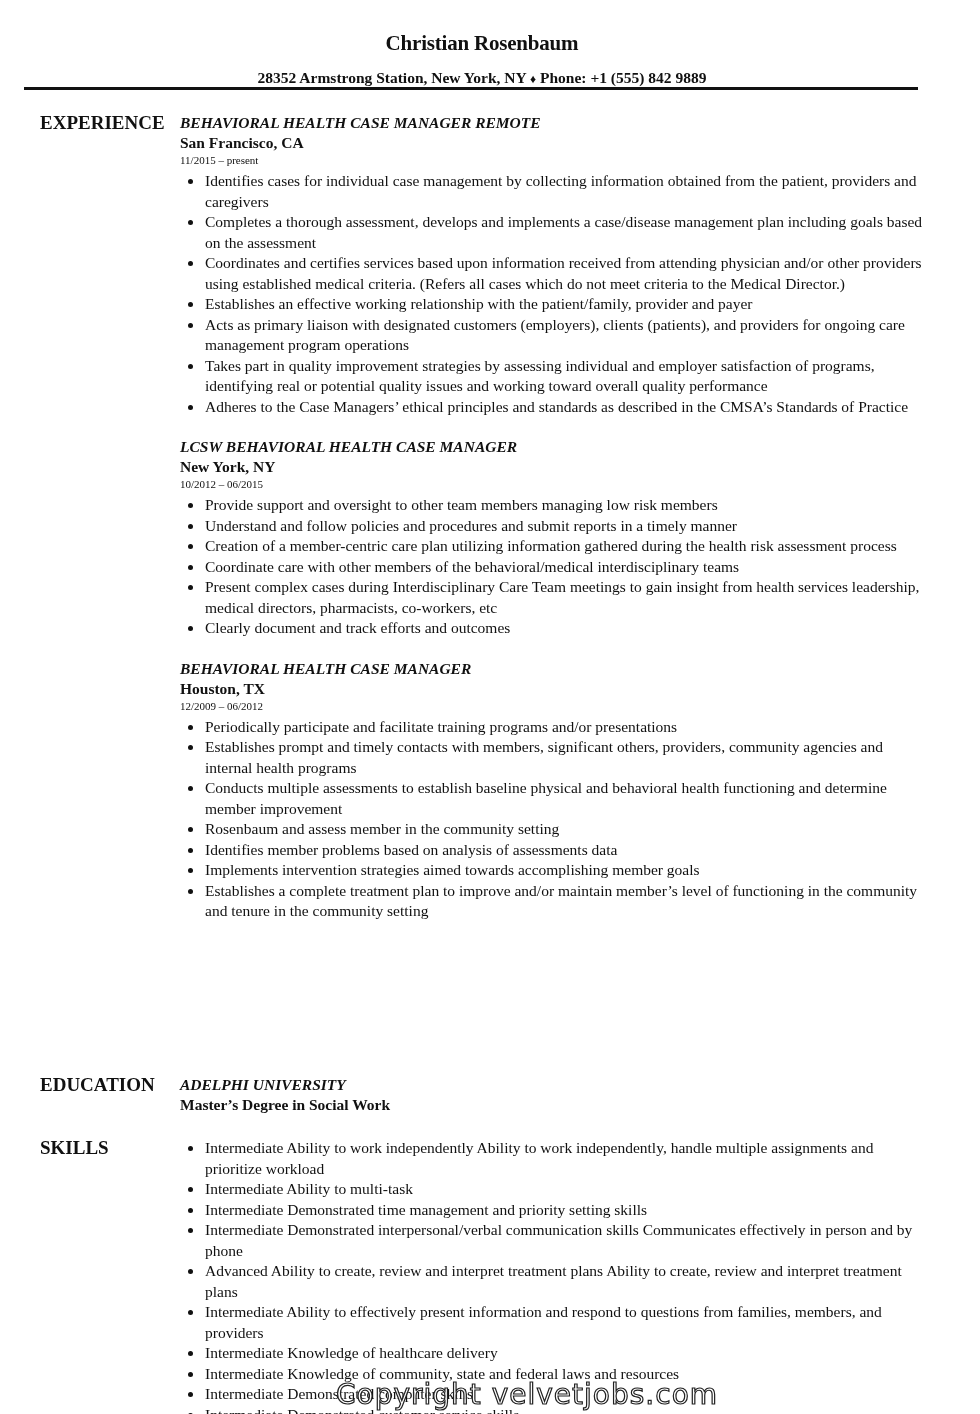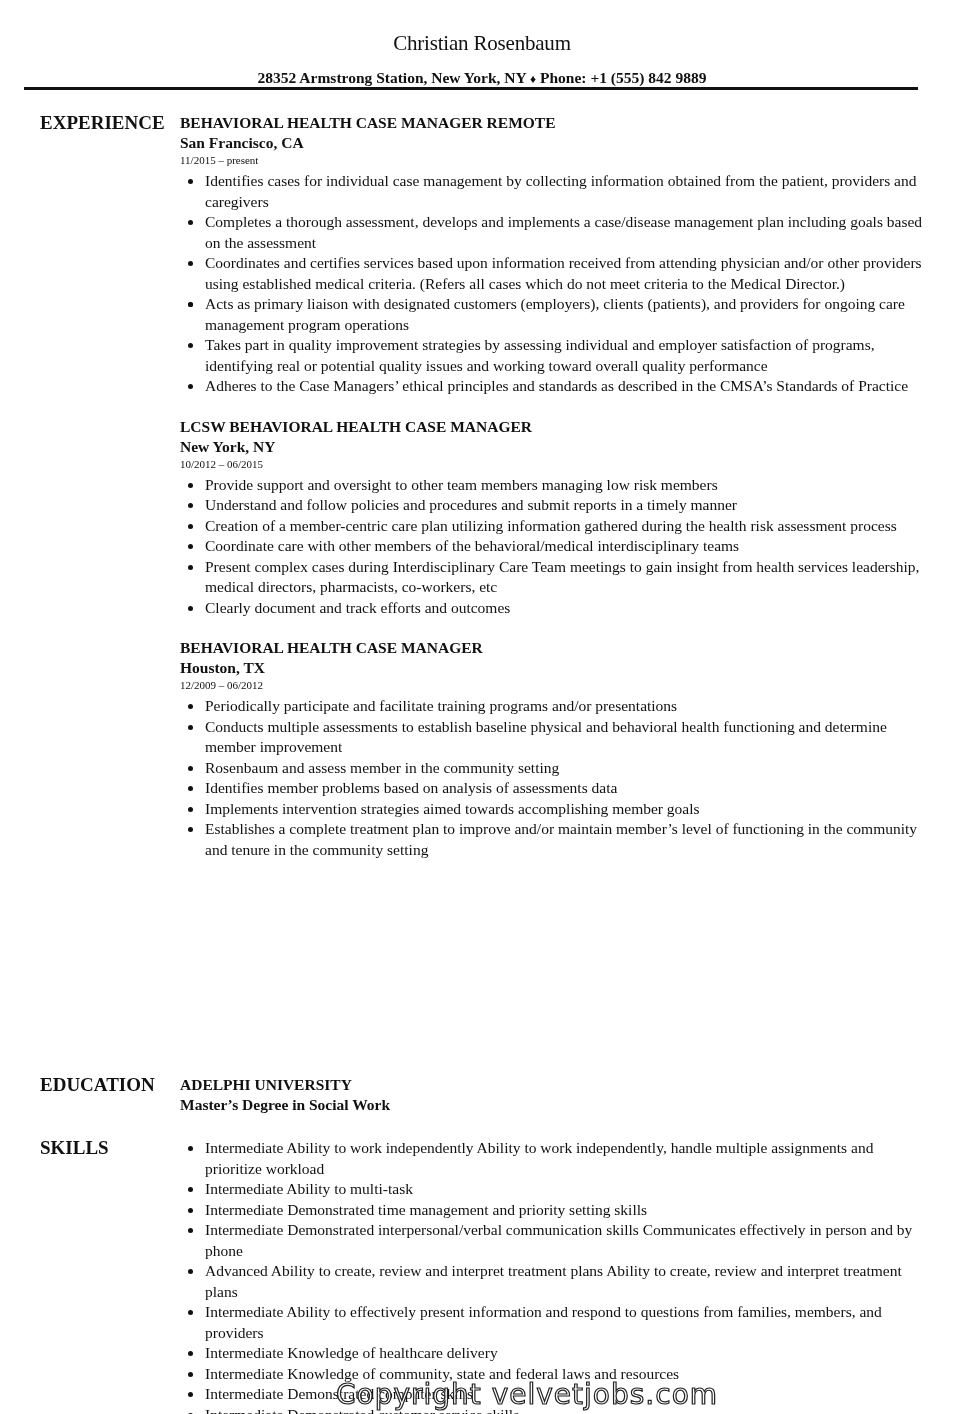--- a/index.html
+++ b/index.html
@@ -23,21 +23,21 @@
     }
     .header {
       position: absolute;
       left: 0;
       top: 30px;
       width: 964px;
       text-align: center;
     }
     .name {
       font-size: 21px;
-      font-weight: normal;
+      font-weight: bold;
       line-height: 26px;
       letter-spacing: -0.2px;
     }
     .contact {
       margin-top: 12px;
       font-size: 15.5px;
       font-weight: bold;
       line-height: 20px;
     }
     .rule {
@@ -65,20 +65,21 @@
       position: absolute;
       left: 180px;
       top: 0;
       width: 745px;
     }
     .job { margin-bottom: 20px; }
     .job-title, .edu-school {
       font-size: 15.5px;
       font-weight: bold;
       line-height: 20px;
+      font-style: italic;
     }
     .job-location, .edu-degree {
       font-size: 15.5px;
       font-weight: bold;
       line-height: 19px;
     }
     .job-dates {
       font-size: 11px;
       line-height: 17px;
     }
@@ -134,21 +135,21 @@
     <div class="section-label">EXPERIENCE</div>
     <div class="section-body" id="jobs">
         <div class="job">
           <div class="job-title">BEHAVIORAL HEALTH CASE MANAGER REMOTE</div>
           <div class="job-location">San Francisco, CA</div>
           <div class="job-dates">11/2015 – present</div>
           <ul class="bullets">
             <li><span class="dot"></span><span>Identifies cases for individual case management by collecting information obtained from the patient, providers and caregivers</span></li>
             <li><span class="dot"></span><span>Completes a thorough assessment, develops and implements a case/disease management plan including goals based on the assessment</span></li>
             <li><span class="dot"></span><span>Coordinates and certifies services based upon information received from attending physician and/or other providers using established medical criteria. (Refers all cases which do not meet criteria to the Medical Director.)</span></li>
-            <li><span class="dot"></span></li>
+            <li><span class="dot"></span><span>Establishes an effective working relationship with the patient/family, provider and payer</span></li>
             <li><span class="dot"></span><span>Acts as primary liaison with designated customers (employers), clients (patients), and providers for ongoing care management program operations</span></li>
             <li><span class="dot"></span><span>Takes part in quality improvement strategies by assessing individual and employer satisfaction of programs, identifying real or potential quality issues and working toward overall quality performance</span></li>
             <li><span class="dot"></span><span>Adheres to the Case Managers’ ethical principles and standards as described in the CMSA’s Standards of Practice</span></li>
           </ul>
         </div>
         <div class="job">
           <div class="job-title">LCSW BEHAVIORAL HEALTH CASE MANAGER</div>
           <div class="job-location">New York, NY</div>
           <div class="job-dates">10/2012 – 06/2015</div>
           <ul class="bullets">
@@ -159,20 +160,21 @@
             <li><span class="dot"></span><span>Present complex cases during Interdisciplinary Care Team meetings to gain insight from health services leadership, medical directors, pharmacists, co-workers, etc</span></li>
             <li><span class="dot"></span><span>Clearly document and track efforts and outcomes</span></li>
           </ul>
         </div>
         <div class="job">
           <div class="job-title">BEHAVIORAL HEALTH CASE MANAGER</div>
           <div class="job-location">Houston, TX</div>
           <div class="job-dates">12/2009 – 06/2012</div>
           <ul class="bullets">
             <li><span class="dot"></span><span>Periodically participate and facilitate training programs and/or presentations</span></li>
+            <li><span class="dot"></span><span>Establishes prompt and timely contacts with members, significant others, providers, community agencies and internal health programs</span></li>
             <li><span class="dot"></span><span>Conducts multiple assessments to establish baseline physical and behavioral health functioning and determine member improvement</span></li>
             <li><span class="dot"></span><span>Rosenbaum and assess member in the community setting</span></li>
             <li><span class="dot"></span><span>Identifies member problems based on analysis of assessments data</span></li>
             <li><span class="dot"></span><span>Implements intervention strategies aimed towards accomplishing member goals</span></li>
             <li><span class="dot"></span><span>Establishes a complete treatment plan to improve and/or maintain member’s level of functioning in the community and tenure in the community setting</span></li>
           </ul>
         </div>
       </div>
   </div>
 

